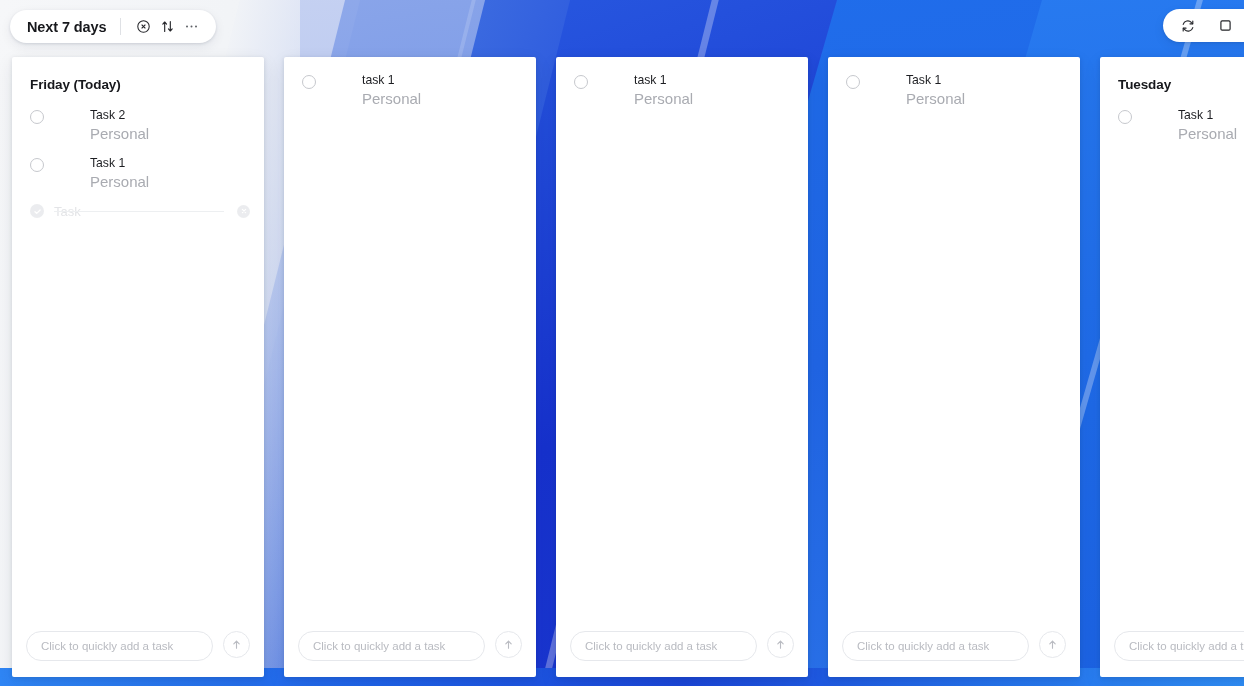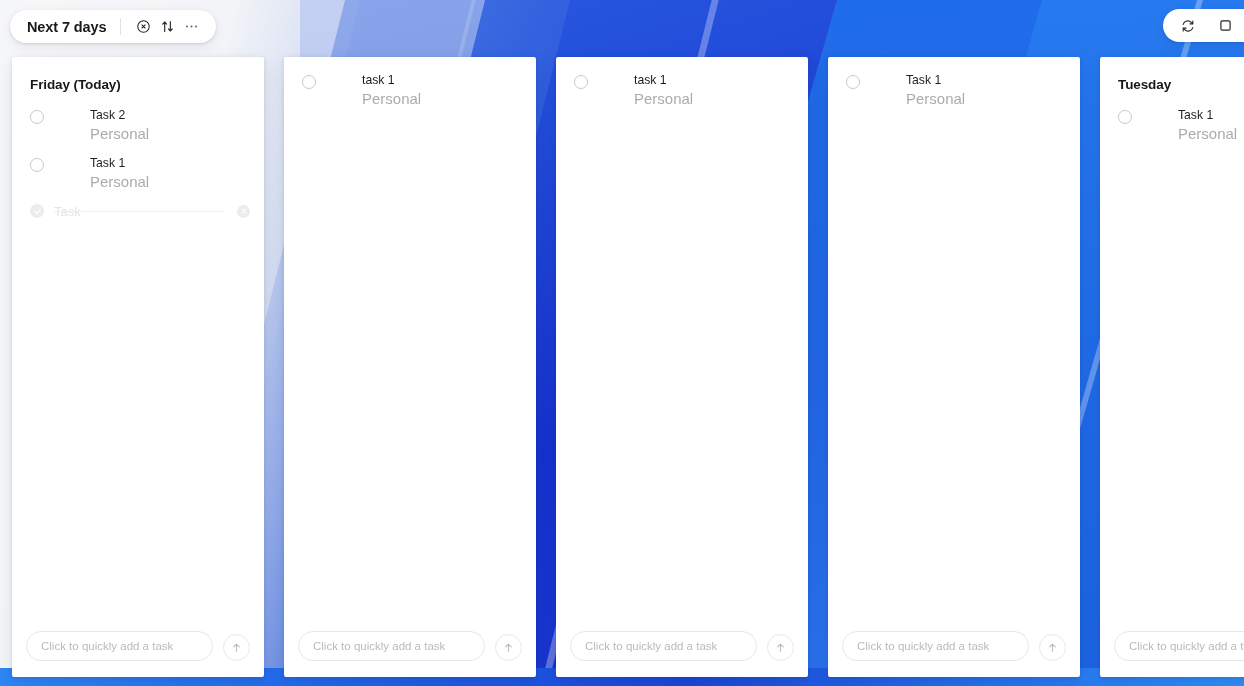--- a/index.html
+++ b/index.html
@@ -78,21 +78,21 @@
   .t-sub { font-size:15px; color:#a9abb1; line-height:1.3; }
 
   .task-done { display:flex; align-items:center; gap:10px; padding:4px 0 8px 4px; position:relative; opacity:.55; }
   .cbox-done { width:14px; height:14px; border-radius:50%; flex:none; background:#dcdee2;
                display:flex; align-items:center; justify-content:center; }
   .done-label { font-size:13px; color:#cdcfd4; position:relative; white-space:nowrap; }
   .strike { position:absolute; left:28px; right:26px; top:11px; height:1px; background:#e0e2e6; }
   .x-btn { margin-left:auto; width:13px; height:13px; border-radius:50%; background:#dcdee2;
            display:flex; align-items:center; justify-content:center; flex:none; cursor:pointer; }
 
-  .col-foot { padding:0 14px 16px 14px; display:flex; align-items:flex-end; gap:10px; }
+  .col-foot { padding:0 14px 16px 14px; display:flex; align-items:flex-start; gap:10px; }
   .quick-input {
     flex:1; height:30px; border:1px solid #e6e8ec; border-radius:15px;
     padding:0 14px; font-size:11.5px; color:#b9bbc1; display:flex; align-items:center;
     background:#fff; font-family:"Liberation Sans", sans-serif; cursor:text; white-space:nowrap; overflow:hidden;
   }
   .send-btn { width:27px; height:27px; border-radius:50%; border:1px solid #e6e8ec; flex:none;
               display:flex; align-items:center; justify-content:center; cursor:pointer; background:#fff; }
 </style>
 </head>
 <body>

